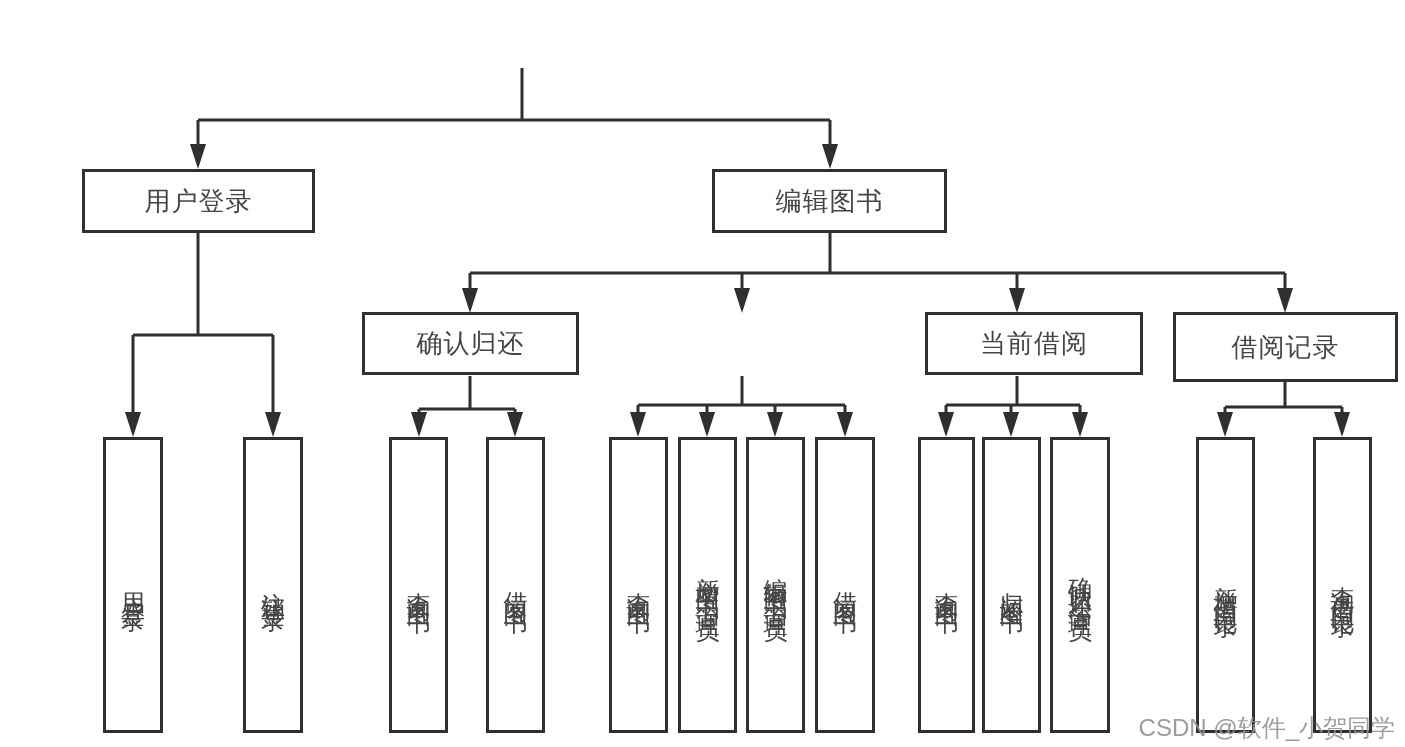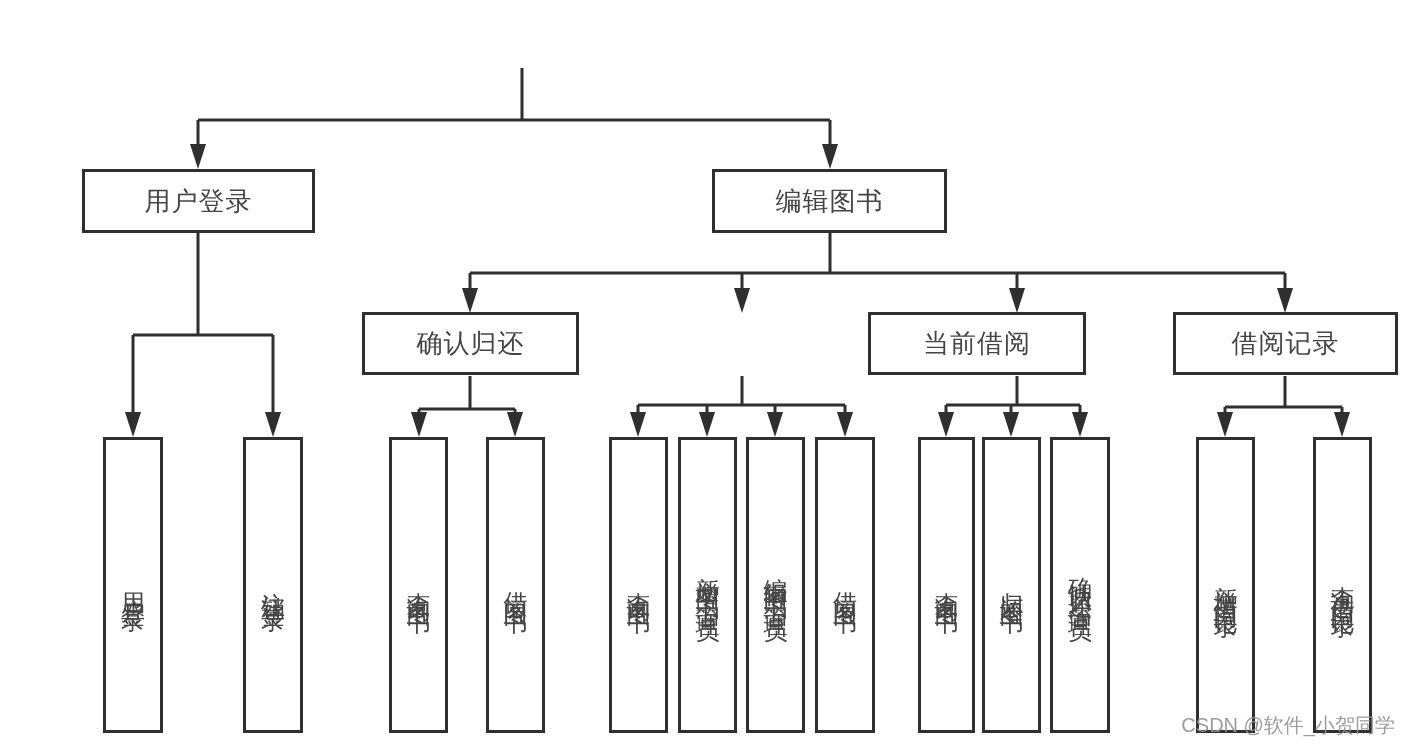--- a/index.html
+++ b/index.html
@@ -45,21 +45,21 @@
     font-size: 24px;
     letter-spacing: 6px;
     line-height: 1;
     white-space: nowrap;
   }
   #watermark {
     position: absolute;
     right: 10px;
     top: 712px;
     z-index: 5;
-    font-size: 20px;
+    font-size: 24px;
     color: rgba(148, 148, 148, 0.92);
     white-space: nowrap;
   }
 </style>
 </head>
 <body>
 
 <div id="canvas">
 
   <svg id="wires" width="1405" height="747" viewBox="0 0 1405 747">
@@ -106,24 +106,24 @@
   <div class="box hbox" style="left:82px;top:169px;width:233px;height:64px;">
     <span>用户登录</span>
   </div>
   <div class="box hbox" style="left:712px;top:169px;width:235px;height:64px;">
     <span>编辑图书</span>
   </div>
 
   <div class="box hbox" style="left:362px;top:312px;width:217px;height:63px;">
     <span>确认归还</span>
   </div>
-  <div class="box hbox" style="left:868px;top:312px;width:218px;height:63px;justify-content:center;">
+  <div class="box hbox" style="left:925px;top:312px;width:218px;height:63px;justify-content:center;">
     <span>当前借阅</span>
   </div>
-  <div class="box hbox" style="left:1173px;top:312px;width:225px;height:63px;">
+  <div class="box hbox" style="left:1173px;top:312px;width:225px;height:70px;">
     <span>借阅记录</span>
   </div>
 
   <div class="box vbox" style="left:103px;top:437px;width:60px;height:296px;">
     <span>用户登录</span>
   </div>
   <div class="box vbox" style="left:243px;top:437px;width:60px;height:296px;">
     <span>注销登录</span>
   </div>
 

